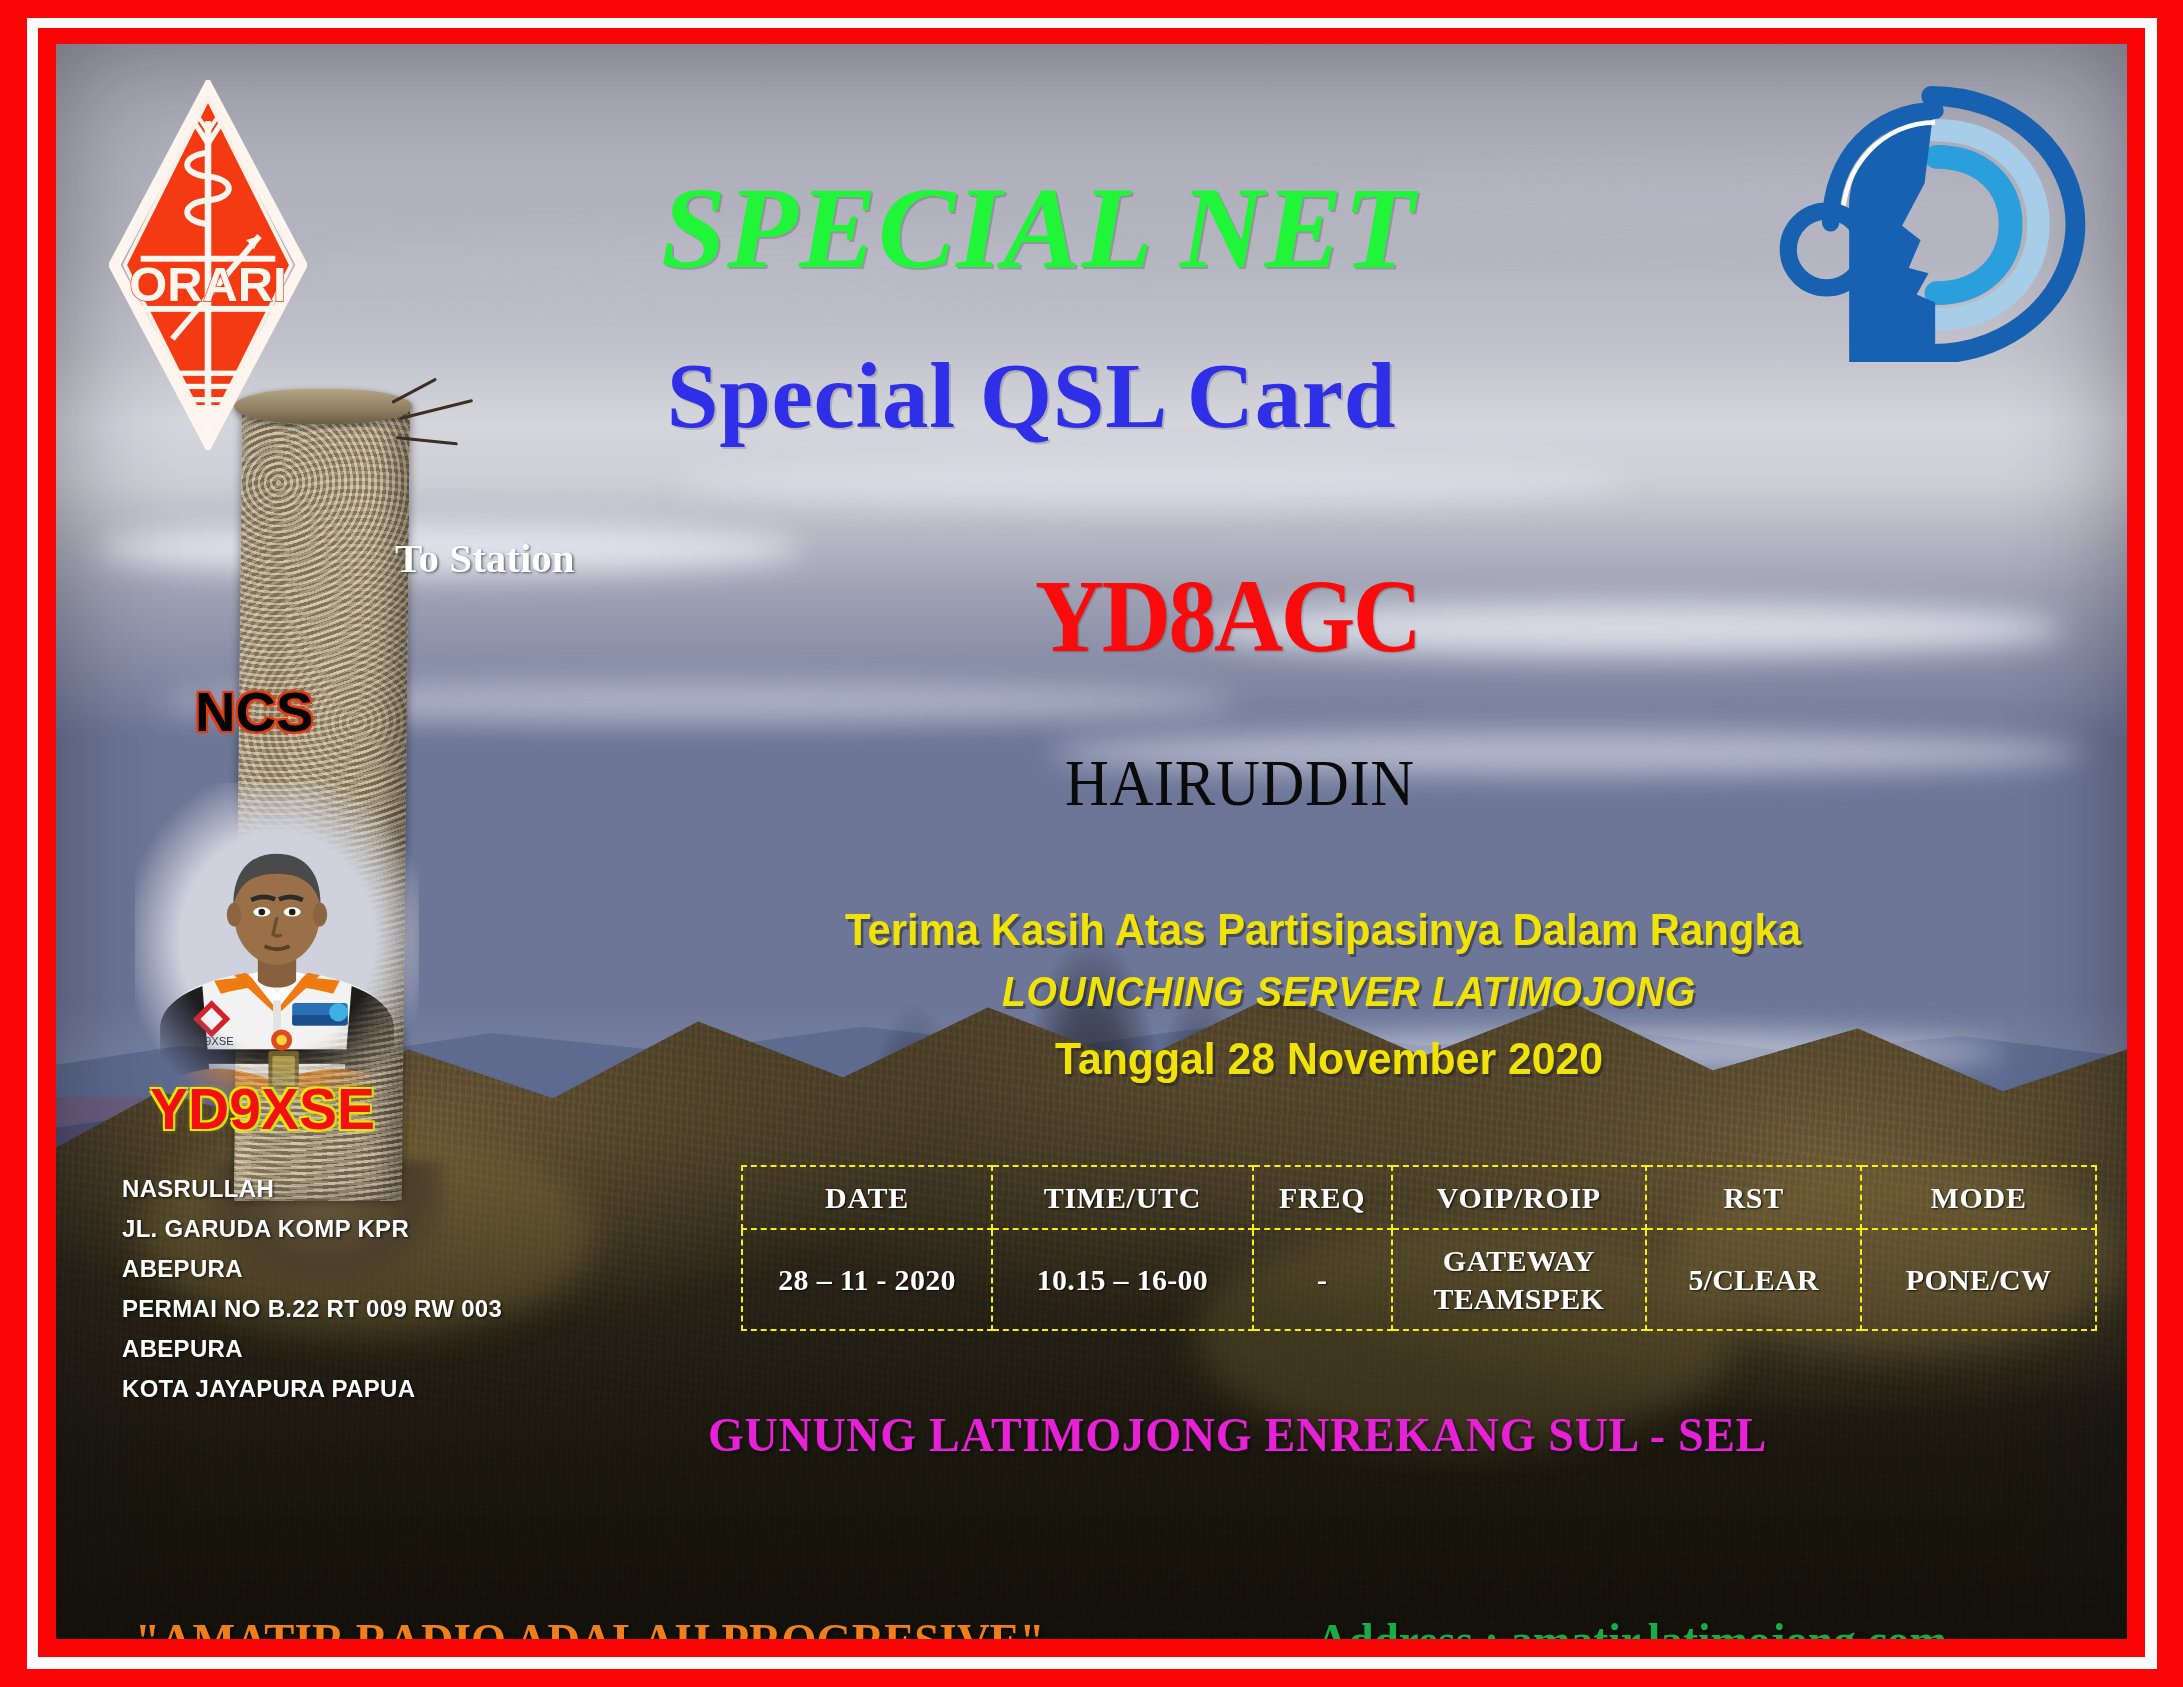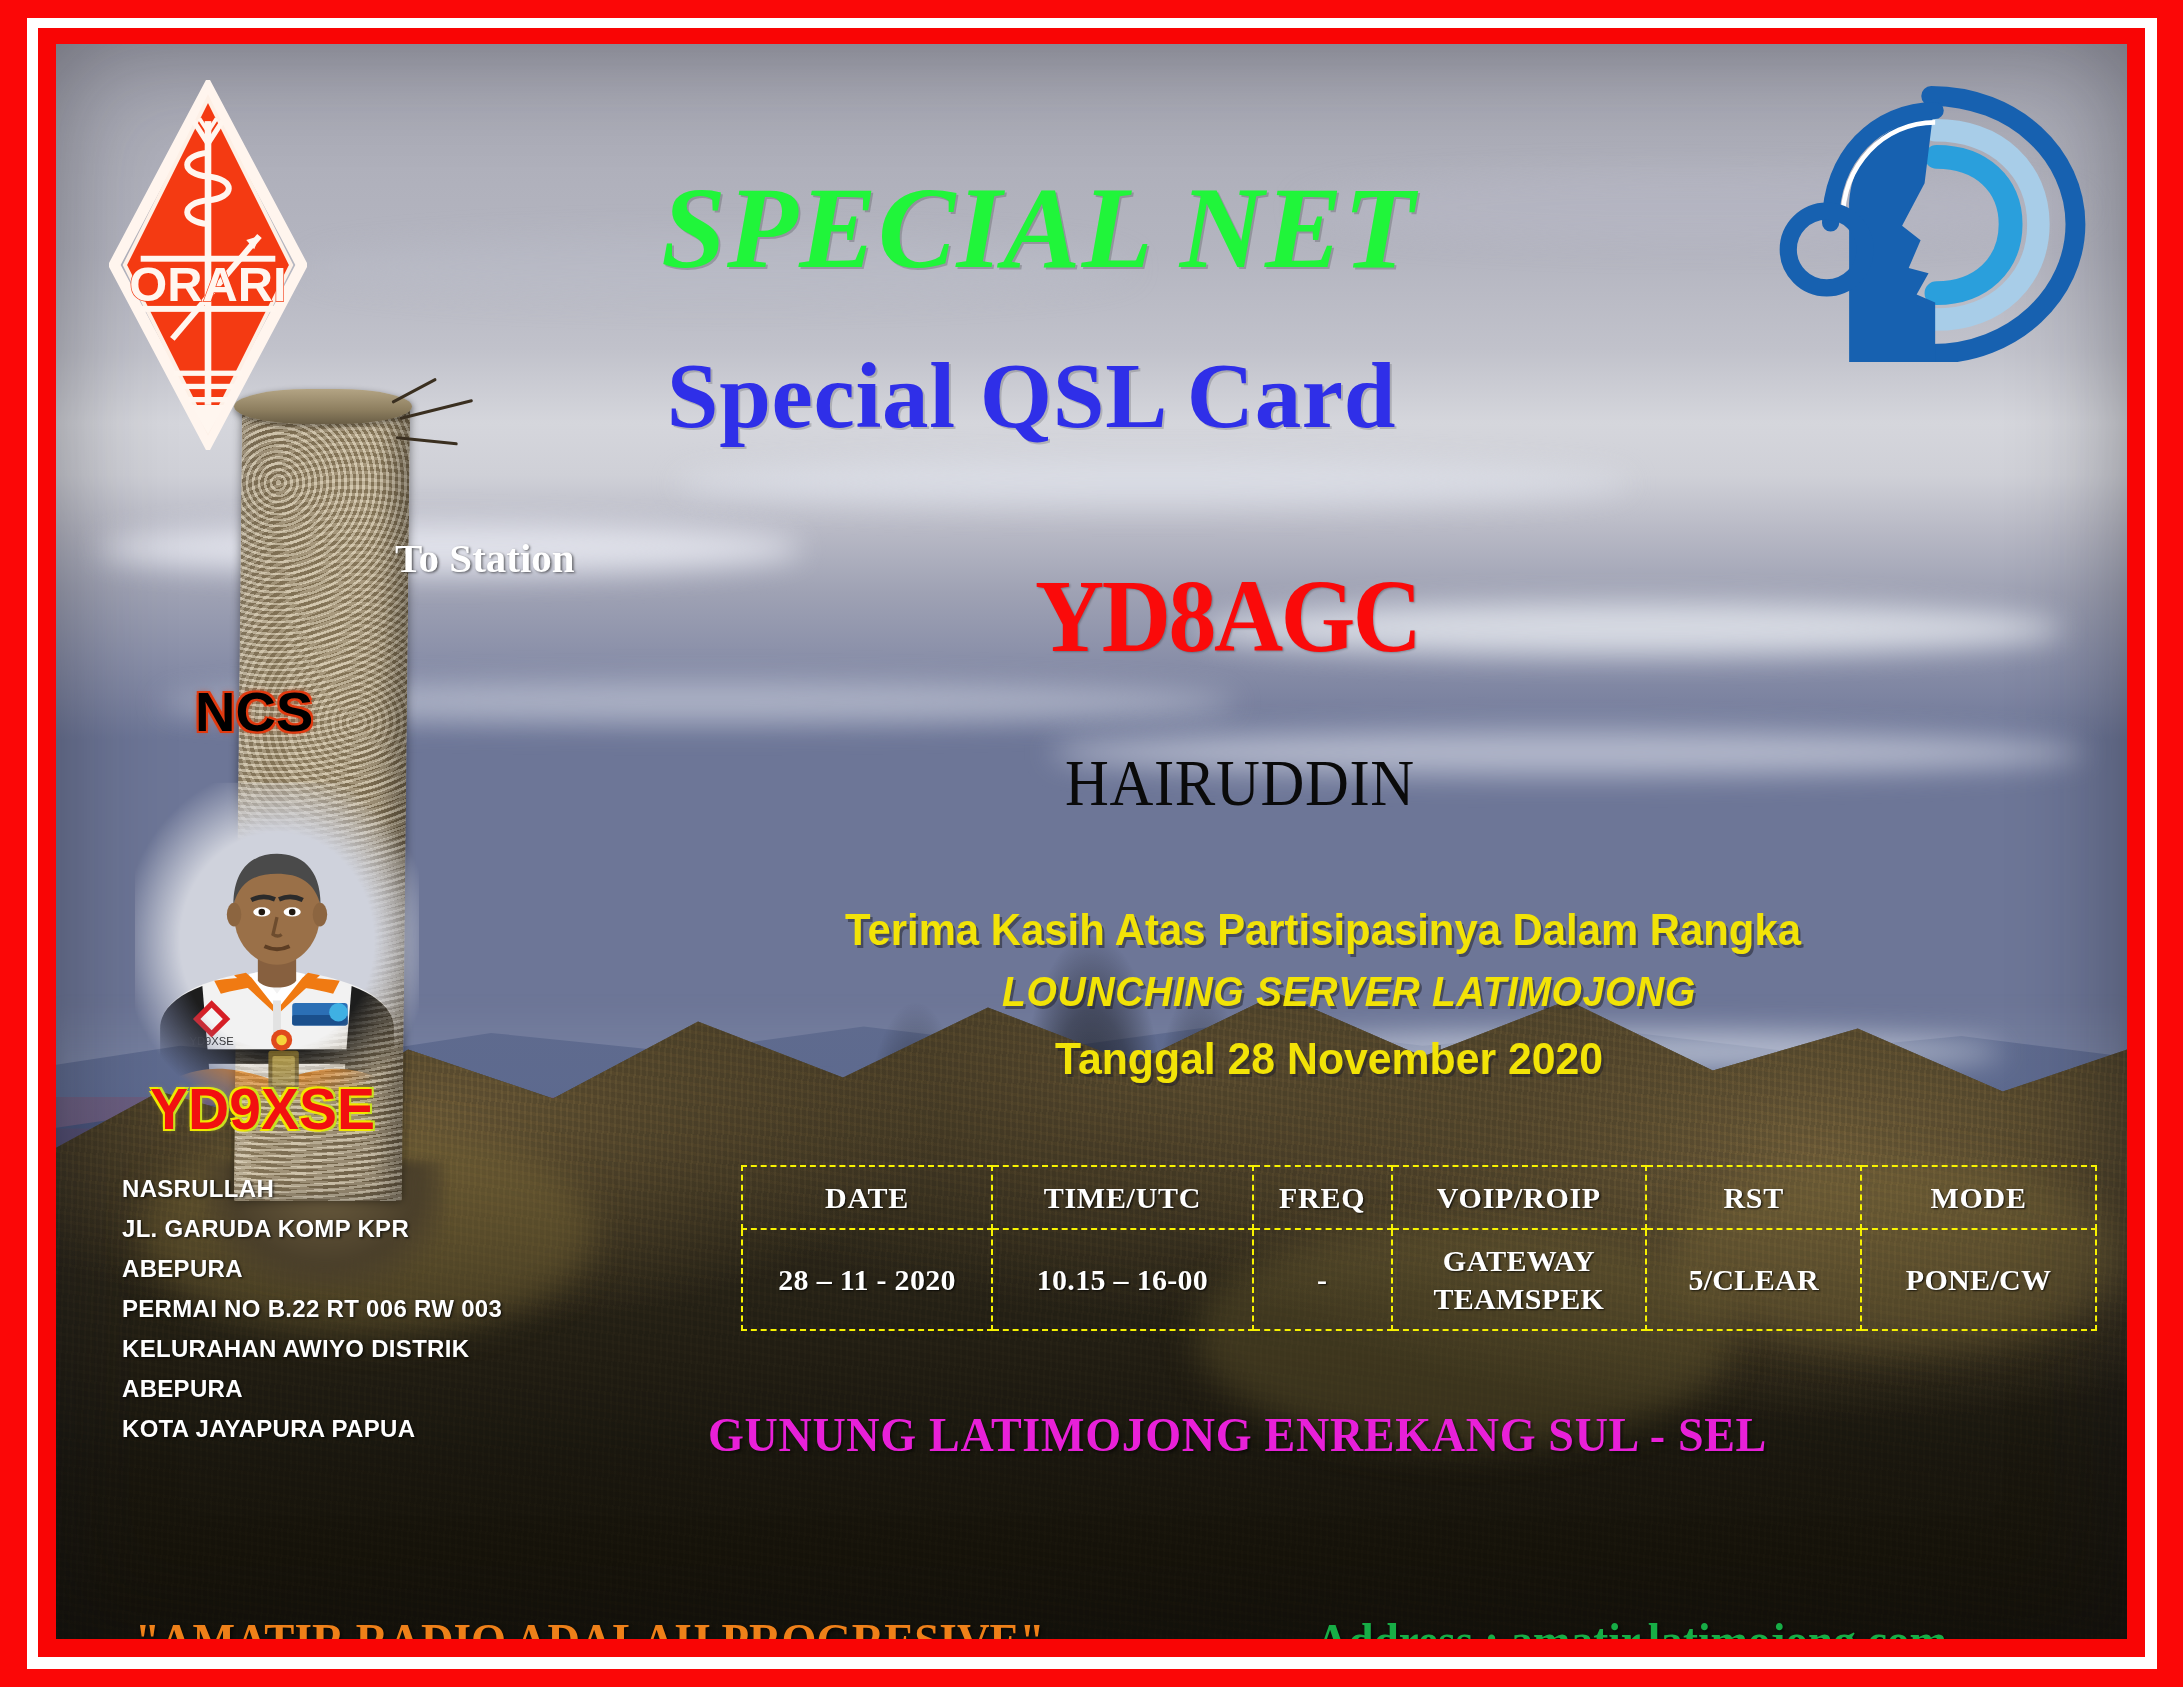--- a/index.html
+++ b/index.html
@@ -419,22 +419,21 @@
         </g>
       </svg>
     </div>
 
     <div class="txt" id="yd9xse">YD9XSE</div>
 
     <div id="address-block">
       <div>NASRULLAH</div>
       <div>JL. GARUDA KOMP KPR</div>
       <div>ABEPURA</div>
-      <div>PERMAI NO B.22 RT 006 RW 003</div>
-      <div>KELURAHAN AWIYO DISTRIK</div>
+      <div>PERMAI NO B.22 RT 009 RW 003</div>
       <div>ABEPURA</div>
       <div>KOTA JAYAPURA PAPUA</div>
     </div>
 
     <div class="txt" id="callsign">YD8AGC</div>
     <div class="txt" id="name">HAIRUDDIN</div>
 
     <div class="txt yel" id="thanks1">Terima Kasih Atas Partisipasinya Dalam Rangka</div>
     <div class="txt yel" id="thanks2">LOUNCHING SERVER LATIMOJONG</div>
     <div class="txt yel" id="thanks3">Tanggal  28  November  2020</div>

